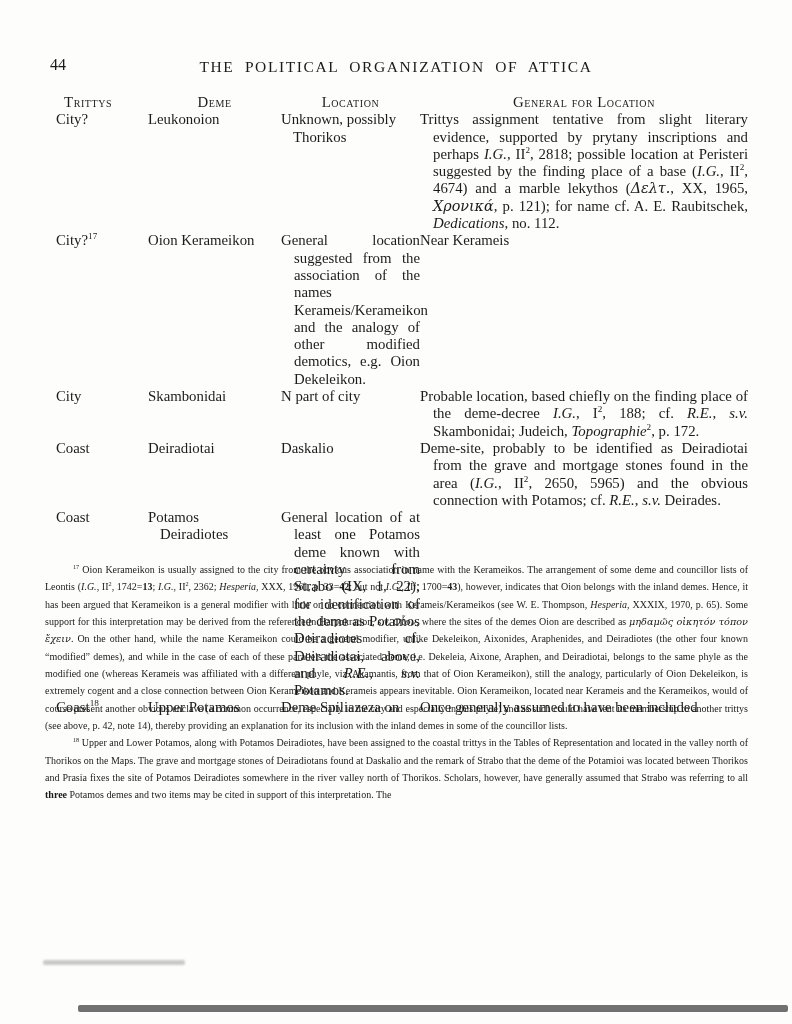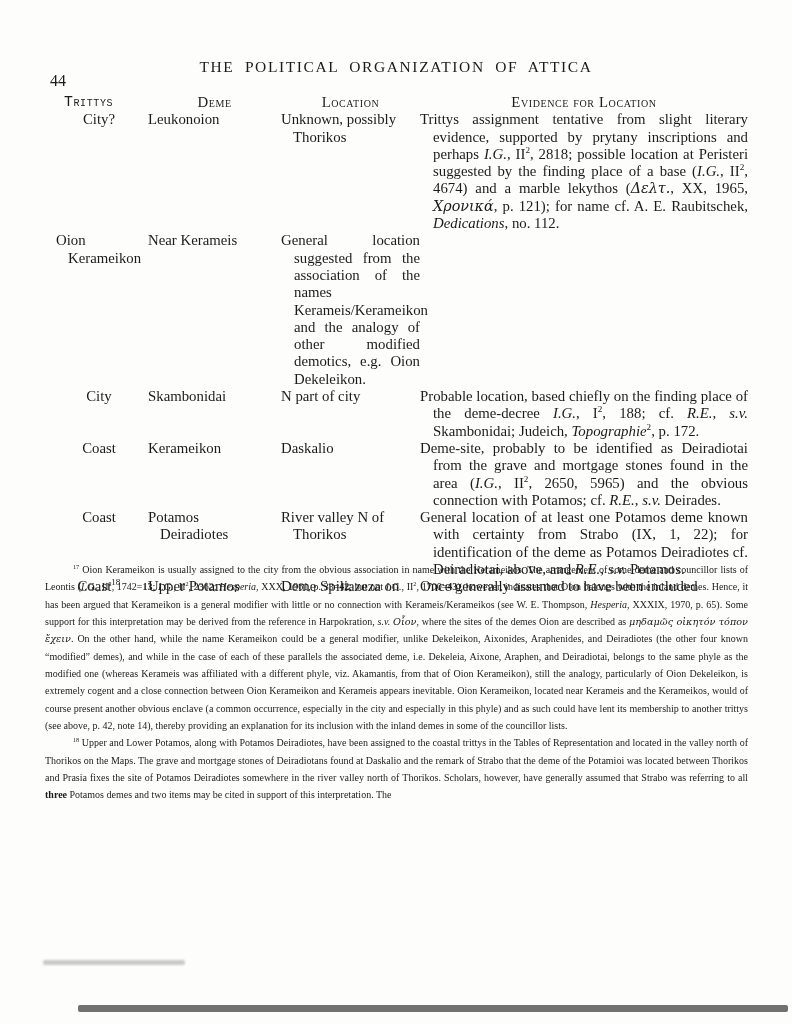--- a/index.html
+++ b/index.html
@@ -5,38 +5,38 @@
   html, body { margin: 0; padding: 0; }
   body {
     width: 792px; height: 1024px; overflow: hidden; position: relative;
     background: #fdfdfc;
     font-family: "Liberation Serif", "DejaVu Serif", serif;
     color: #1b1b1b;
   }
   .page { position: absolute; inset: 0; }
 
   
-  .page-num { position: absolute; left: 50px; top: 72px; font-size: 16px; }
+  .page-num { position: absolute; left: 50px; top: 56px; font-size: 16px; }
   .running-title {
     position: absolute; left: 0; right: 0; top: 58px;
     text-align: center; font-size: 15.5px; font-weight: normal;
     letter-spacing: 1.6px; word-spacing: 5px; margin: 0;
   }
 
   
   .deme-table {
     position: absolute; left: 56px; top: 94px; width: 692px;
     font-size: 14.8px; line-height: 17.3px;
   }
   .tgrid { display: grid; grid-template-columns: 92px 133px 139px 1fr; }
   .thead { font-variant: small-caps; letter-spacing: 0.6px; }
   .thead > div { text-align: center; }
-  .thead > div:first-child { text-align: left; padding-left: 8px; font-family: Liberation Mono, monospace; }
+  .thead > div:first-child { text-align: left; padding-left: 8px; }
   .cell { vertical-align: top; }
-  .cell-trittys { padding-right: 6px; text-align: center; }
+  .cell-trittys { padding-right: 6px; }
   .cell-deme, .cell-location { padding-left: 12px; text-indent: -12px; padding-right: 14px; }
   .cell-deme { margin-left: -12px; padding-left: 24px; }
   .cell-location { margin-left: -12px; padding-left: 24px; }
   .cell-evidence p {
     margin: 0; text-align: justify;
     padding-left: 13px; text-indent: -13px;
   }
   sup { font-size: 0.62em; vertical-align: super; line-height: 0; }
   i.gk { font-family: "DejaVu Serif", serif; font-size: 0.97em; font-style: italic; }
 
@@ -63,62 +63,62 @@
 <div class="page">
 
   <span class="page-num">44</span>
   <h1 class="running-title">THE POLITICAL ORGANIZATION OF ATTICA</h1>
 
   <div class="deme-table">
     <div class="tgrid thead">
       <div>Trittys</div>
       <div>Deme</div>
       <div>Location</div>
-      <div>Evidence for Location</div>
+      <div>General for Location</div>
     </div>
 
     <div class="tgrid">
       <div class="cell cell-trittys">City?</div>
       <div class="cell cell-deme">Leukonoion</div>
       <div class="cell cell-location">Unknown, possibly Thorikos</div>
       <div class="cell cell-evidence">
           <p>Trittys assignment tentative from slight literary evidence, supported by prytany inscriptions and perhaps <i>I.G.</i>, II<sup>2</sup>, 2818; possible location at Peristeri suggested by the finding place of a base (<i>I.G.</i>, II<sup>2</sup>, 4674) and a marble lekythos (<i class="gk">Δελτ.</i>, XX, 1965, <i class="gk">Χρονικά</i>, p. 121); for name cf. A. E. Raubitschek, <i>Dedications</i>, no. 112.</p>
         </div>
     </div>
 
     <div class="tgrid">
+      <div class="cell cell-trittys">City?<sup>17</sup></div>
       <div class="cell cell-deme">Oion Kerameikon</div>
-      <div class="cell cell-location">Near Kerameis</div>
       <div class="cell cell-evidence">
           <p>General location suggested from the association of the names Kerameis/Kerameikon and the analogy of other modified demotics, e.g. Oion Dekeleikon.</p>
         </div>
+      <div class="cell cell-location">Near Kerameis</div>
     </div>
 
     <div class="tgrid">
       <div class="cell cell-trittys">City</div>
       <div class="cell cell-deme">Skambonidai</div>
       <div class="cell cell-location">N part of city</div>
       <div class="cell cell-evidence">
           <p>Probable location, based chiefly on the finding place of the deme-decree <i>I.G.</i>, I<sup>2</sup>, 188; cf. <i>R.E.</i>, <i>s.v.</i> Skambonidai; Judeich, <i>Topographie</i><sup>2</sup>, p. 172.</p>
         </div>
     </div>
 
     <div class="tgrid">
       <div class="cell cell-trittys">Coast</div>
-      <div class="cell cell-deme">Kerameikon</div>
+      <div class="cell cell-deme">Deiradiotai</div>
       <div class="cell cell-location">Daskalio</div>
       <div class="cell cell-evidence">
           <p>Deme-site, probably to be identified as Deiradiotai from the grave and mortgage stones found in the area (<i>I.G.</i>, II<sup>2</sup>, 2650, 5965) and the obvious connection with Potamos; cf. <i>R.E.</i>, <i>s.v.</i> Deirades.</p>
         </div>
     </div>
 
     <div class="tgrid">
       <div class="cell cell-trittys">Coast</div>
       <div class="cell cell-deme">Potamos Deiradiotes</div>
-      <div class="cell cell-location">River valley N of Thorikos</div>
       <div class="cell cell-evidence">
           <p>General location of at least one Potamos deme known with certainty from Strabo (IX, 1, 22); for identification of the deme as Potamos Deiradiotes cf. Deiradiotai, above, and <i>R.E.</i>, <i>s.v.</i> Potamos.</p>
         </div>
     </div>
 
     <div class="tgrid">
       <div class="cell cell-trittys">Coast<sup>18</sup></div>
       <div class="cell cell-deme">Upper Potamos</div>
       <div class="cell cell-location">Deme Spiliazeza on</div>
       <div class="cell cell-evidence">

